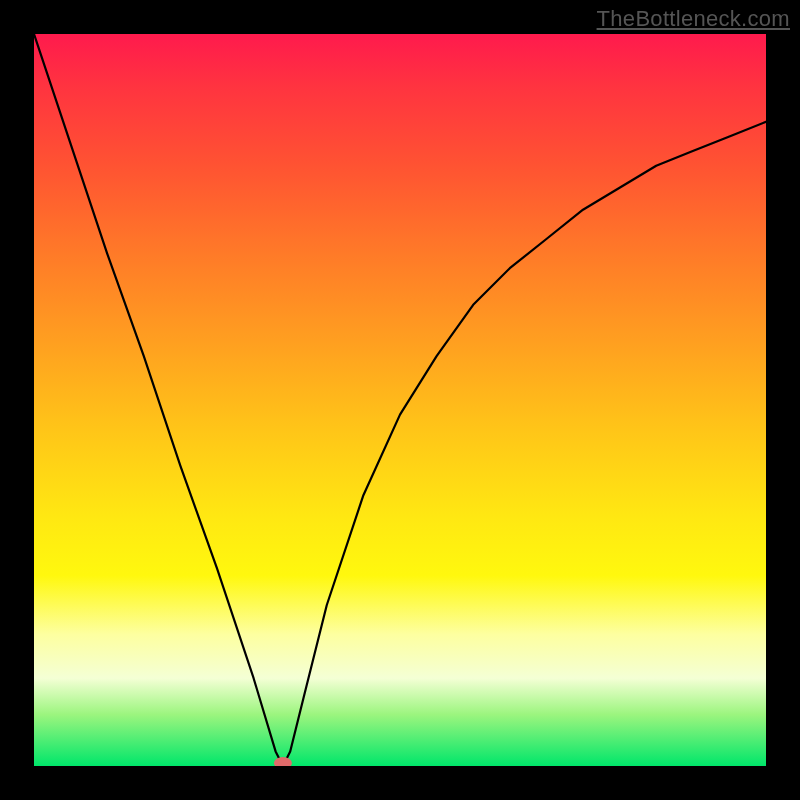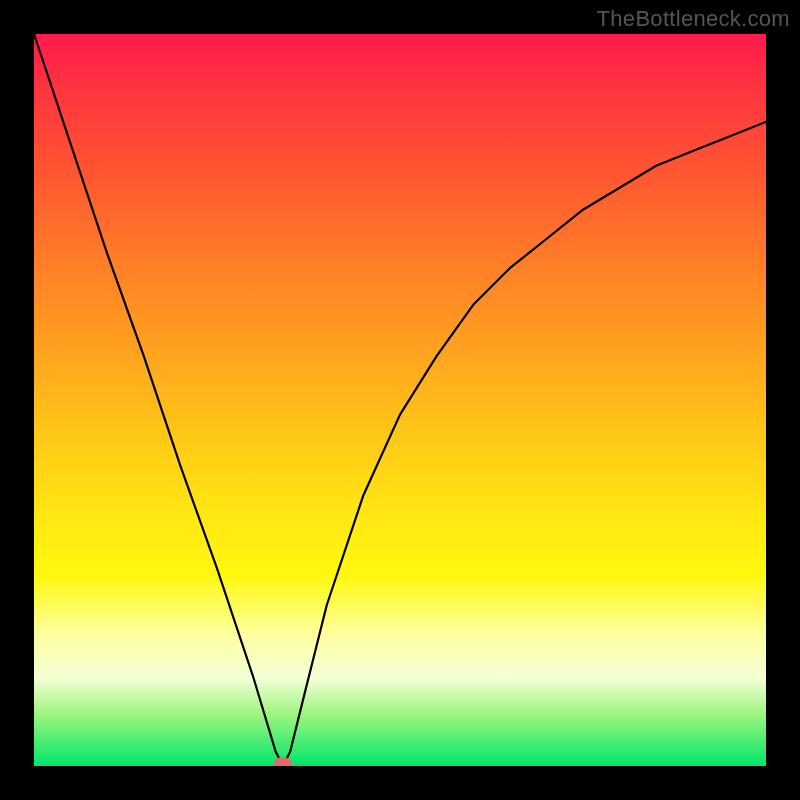--- a/index.html
+++ b/index.html
@@ -19,20 +19,21 @@
   }
   .watermark {
     position: absolute;
     top: 6px;
     right: 10px;
     color: #555;
     font-size: 22px;
     font-weight: 400;
     letter-spacing: 0.3px;
     z-index: 10;
+    text-decoration: underline;
   }
   .plot-area {
     position: absolute;
     top: 34px;
     left: 34px;
     width: 732px;
     height: 732px;
     background: linear-gradient(to bottom,
       #ff1a4d 0%,
       #ff3340 7%,

